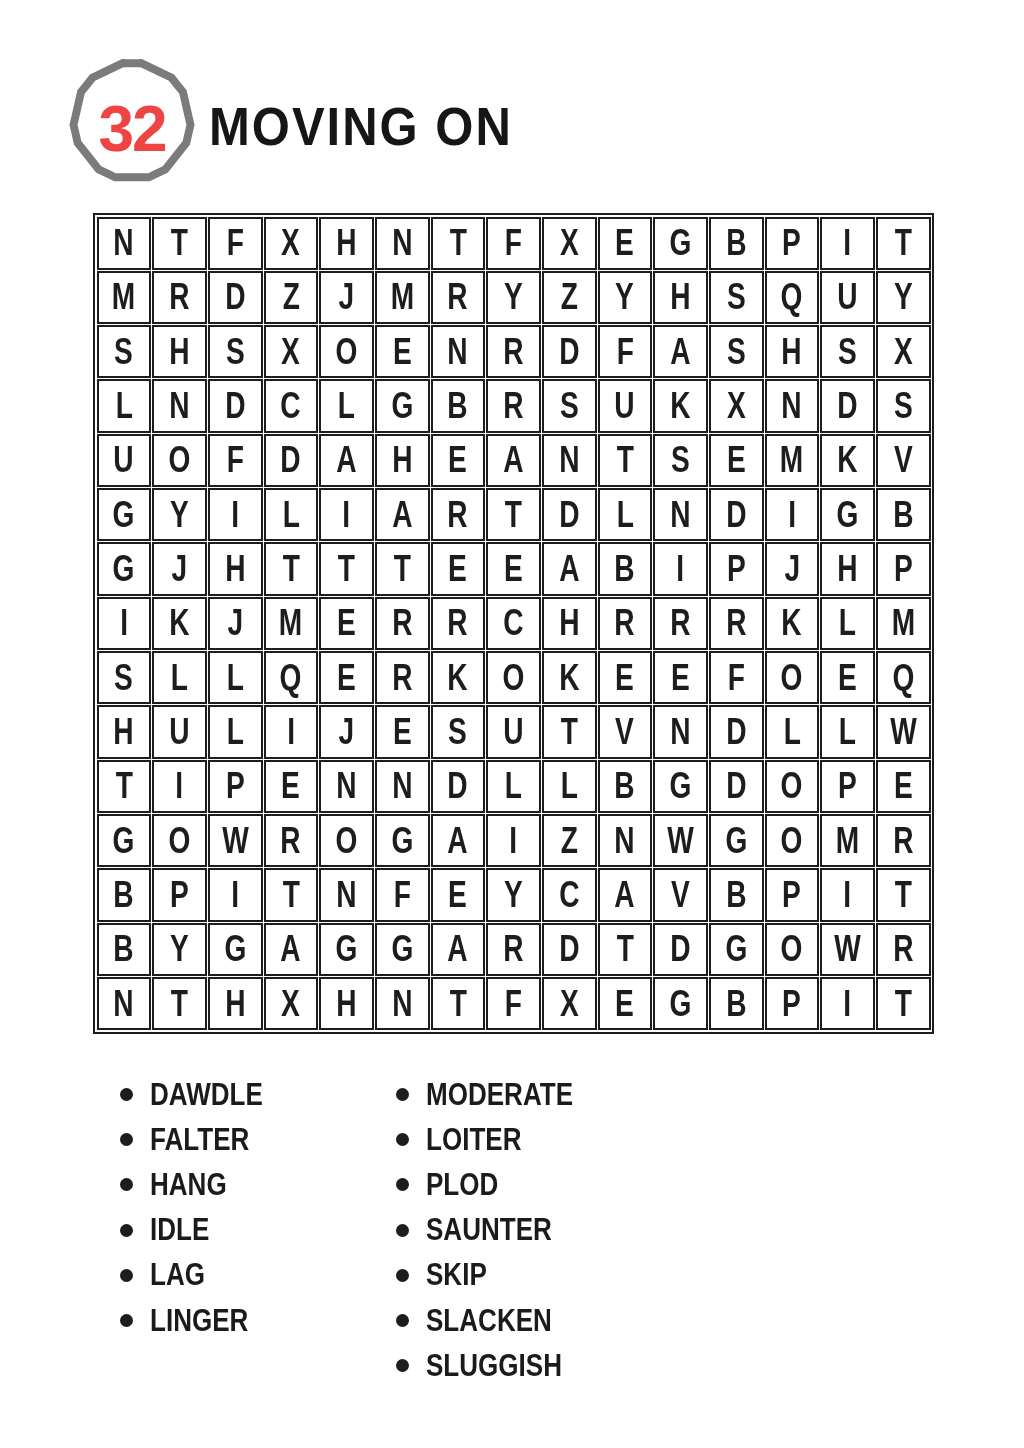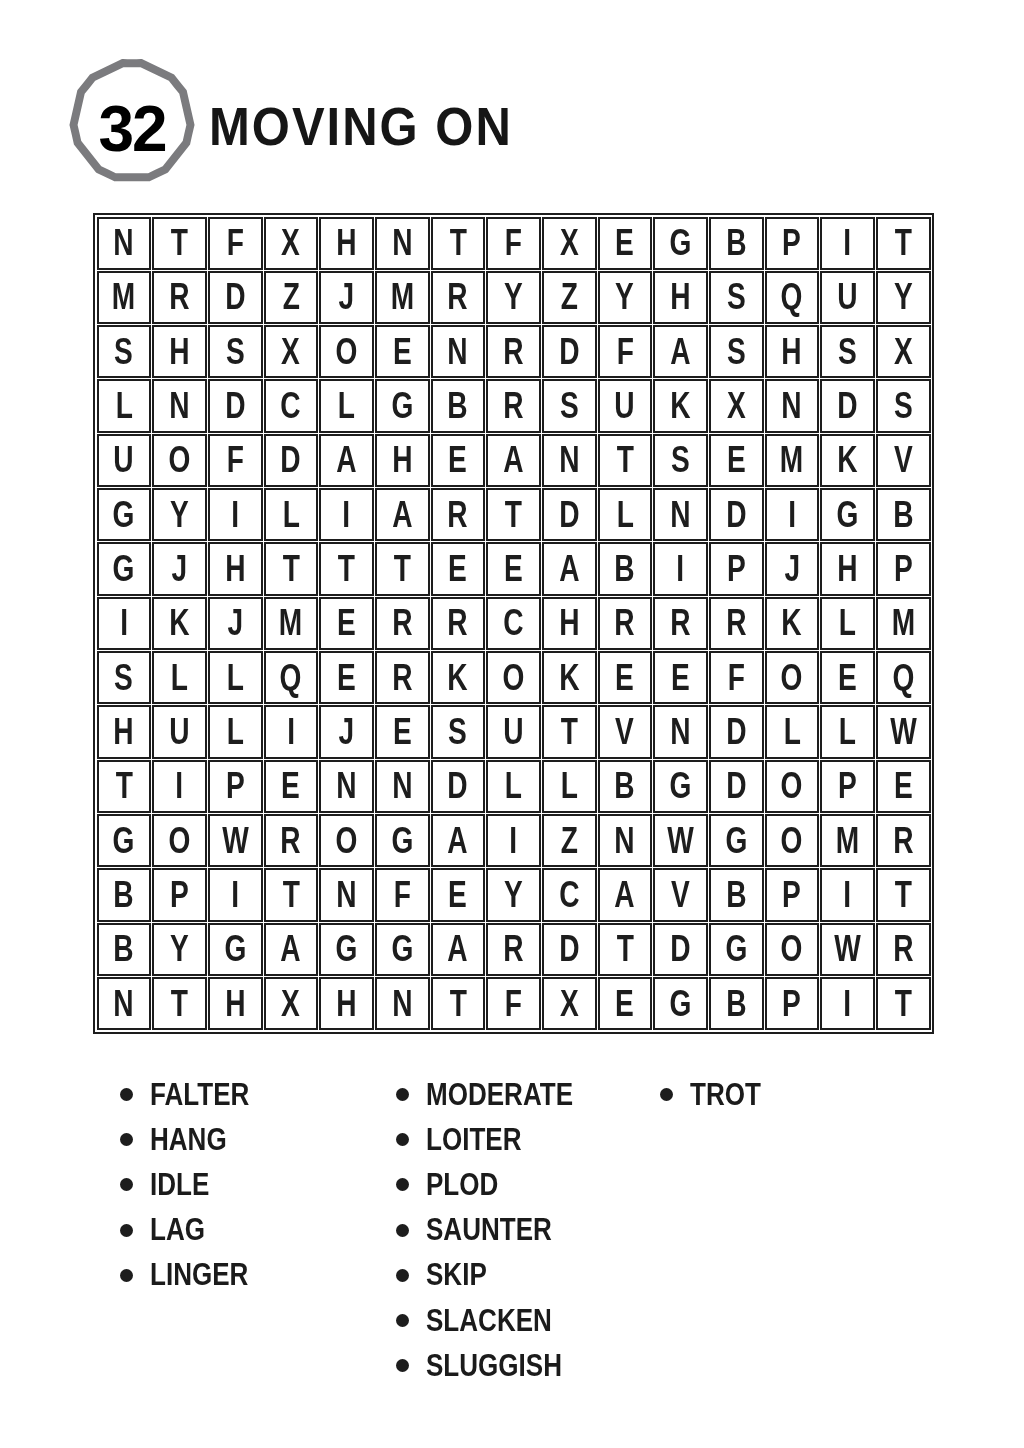--- a/index.html
+++ b/index.html
@@ -18,21 +18,21 @@
   }
   .badge svg { width: 100%; height: 100%; display: block; }
   .badge .num {
     position: absolute;
     left: 0; top: 8px;
     width: 100%; height: 100%;
     display: flex; align-items: center; justify-content: center;
     font-size: 64px;
     font-weight: bold;
     letter-spacing: -2px;
-    color: #000000;
+    color: #ef4444;
   }
   .title {
     position: absolute;
     left: 209px; top: 96px;
     font-size: 49px;
     font-weight: bold;
     letter-spacing: 2px;
     color: #161616;
     transform: scaleY(1.08);
     transform-origin: left top;
@@ -790,20 +790,24 @@
     </div>
     <div class="cell">
       <span>T</span>
     </div>
   </div>
 
 <div class="words">
     <ul class="wcol wcol-0">
       <li class="word-item">
         <span class="bullet"></span>
+        <span class="word-label">DAWDLE</span>
+      </li>
+      <li class="word-item">
+        <span class="bullet"></span>
         <span class="word-label">FALTER</span>
       </li>
       <li class="word-item">
         <span class="bullet"></span>
         <span class="word-label">HANG</span>
       </li>
       <li class="word-item">
         <span class="bullet"></span>
         <span class="word-label">IDLE</span>
       </li>
@@ -840,18 +844,14 @@
       <li class="word-item">
         <span class="bullet"></span>
         <span class="word-label">SLACKEN</span>
       </li>
       <li class="word-item">
         <span class="bullet"></span>
         <span class="word-label">SLUGGISH</span>
       </li>
     </ul>
     <ul class="wcol wcol-2">
-      <li class="word-item">
-        <span class="bullet"></span>
-        <span class="word-label">TROT</span>
-      </li>
     </ul>
   </div>
 
 </body></html>

